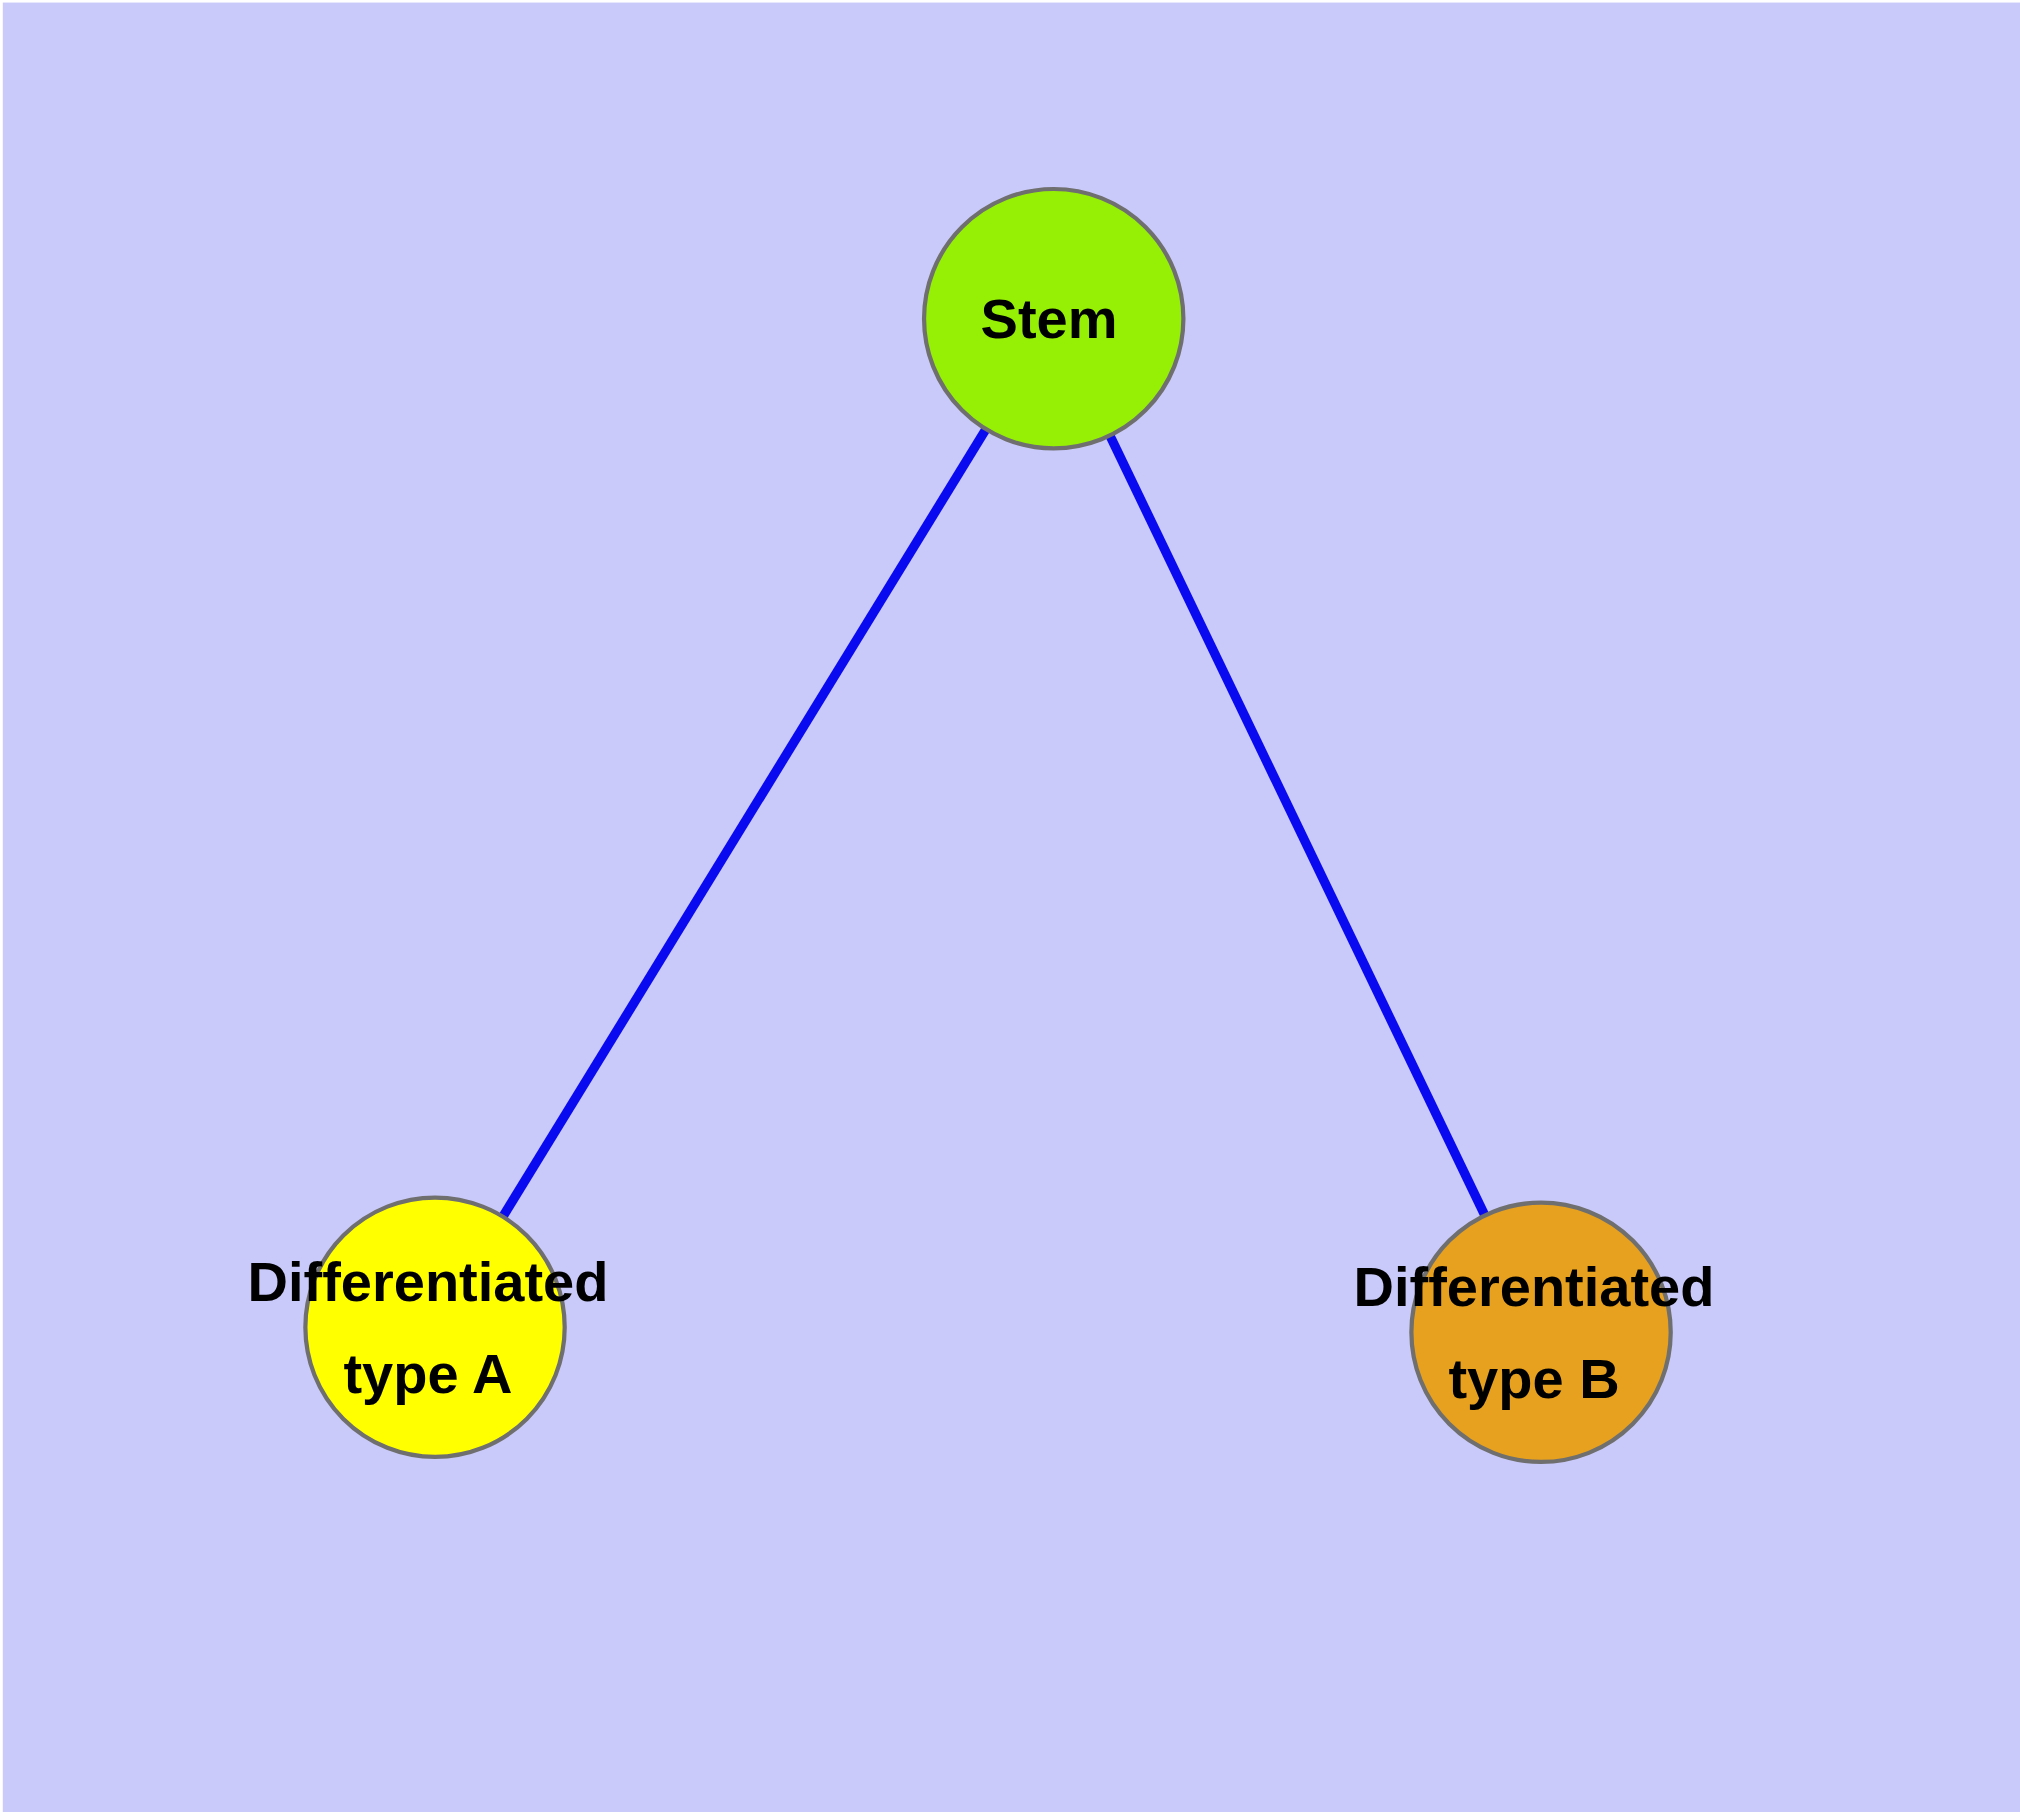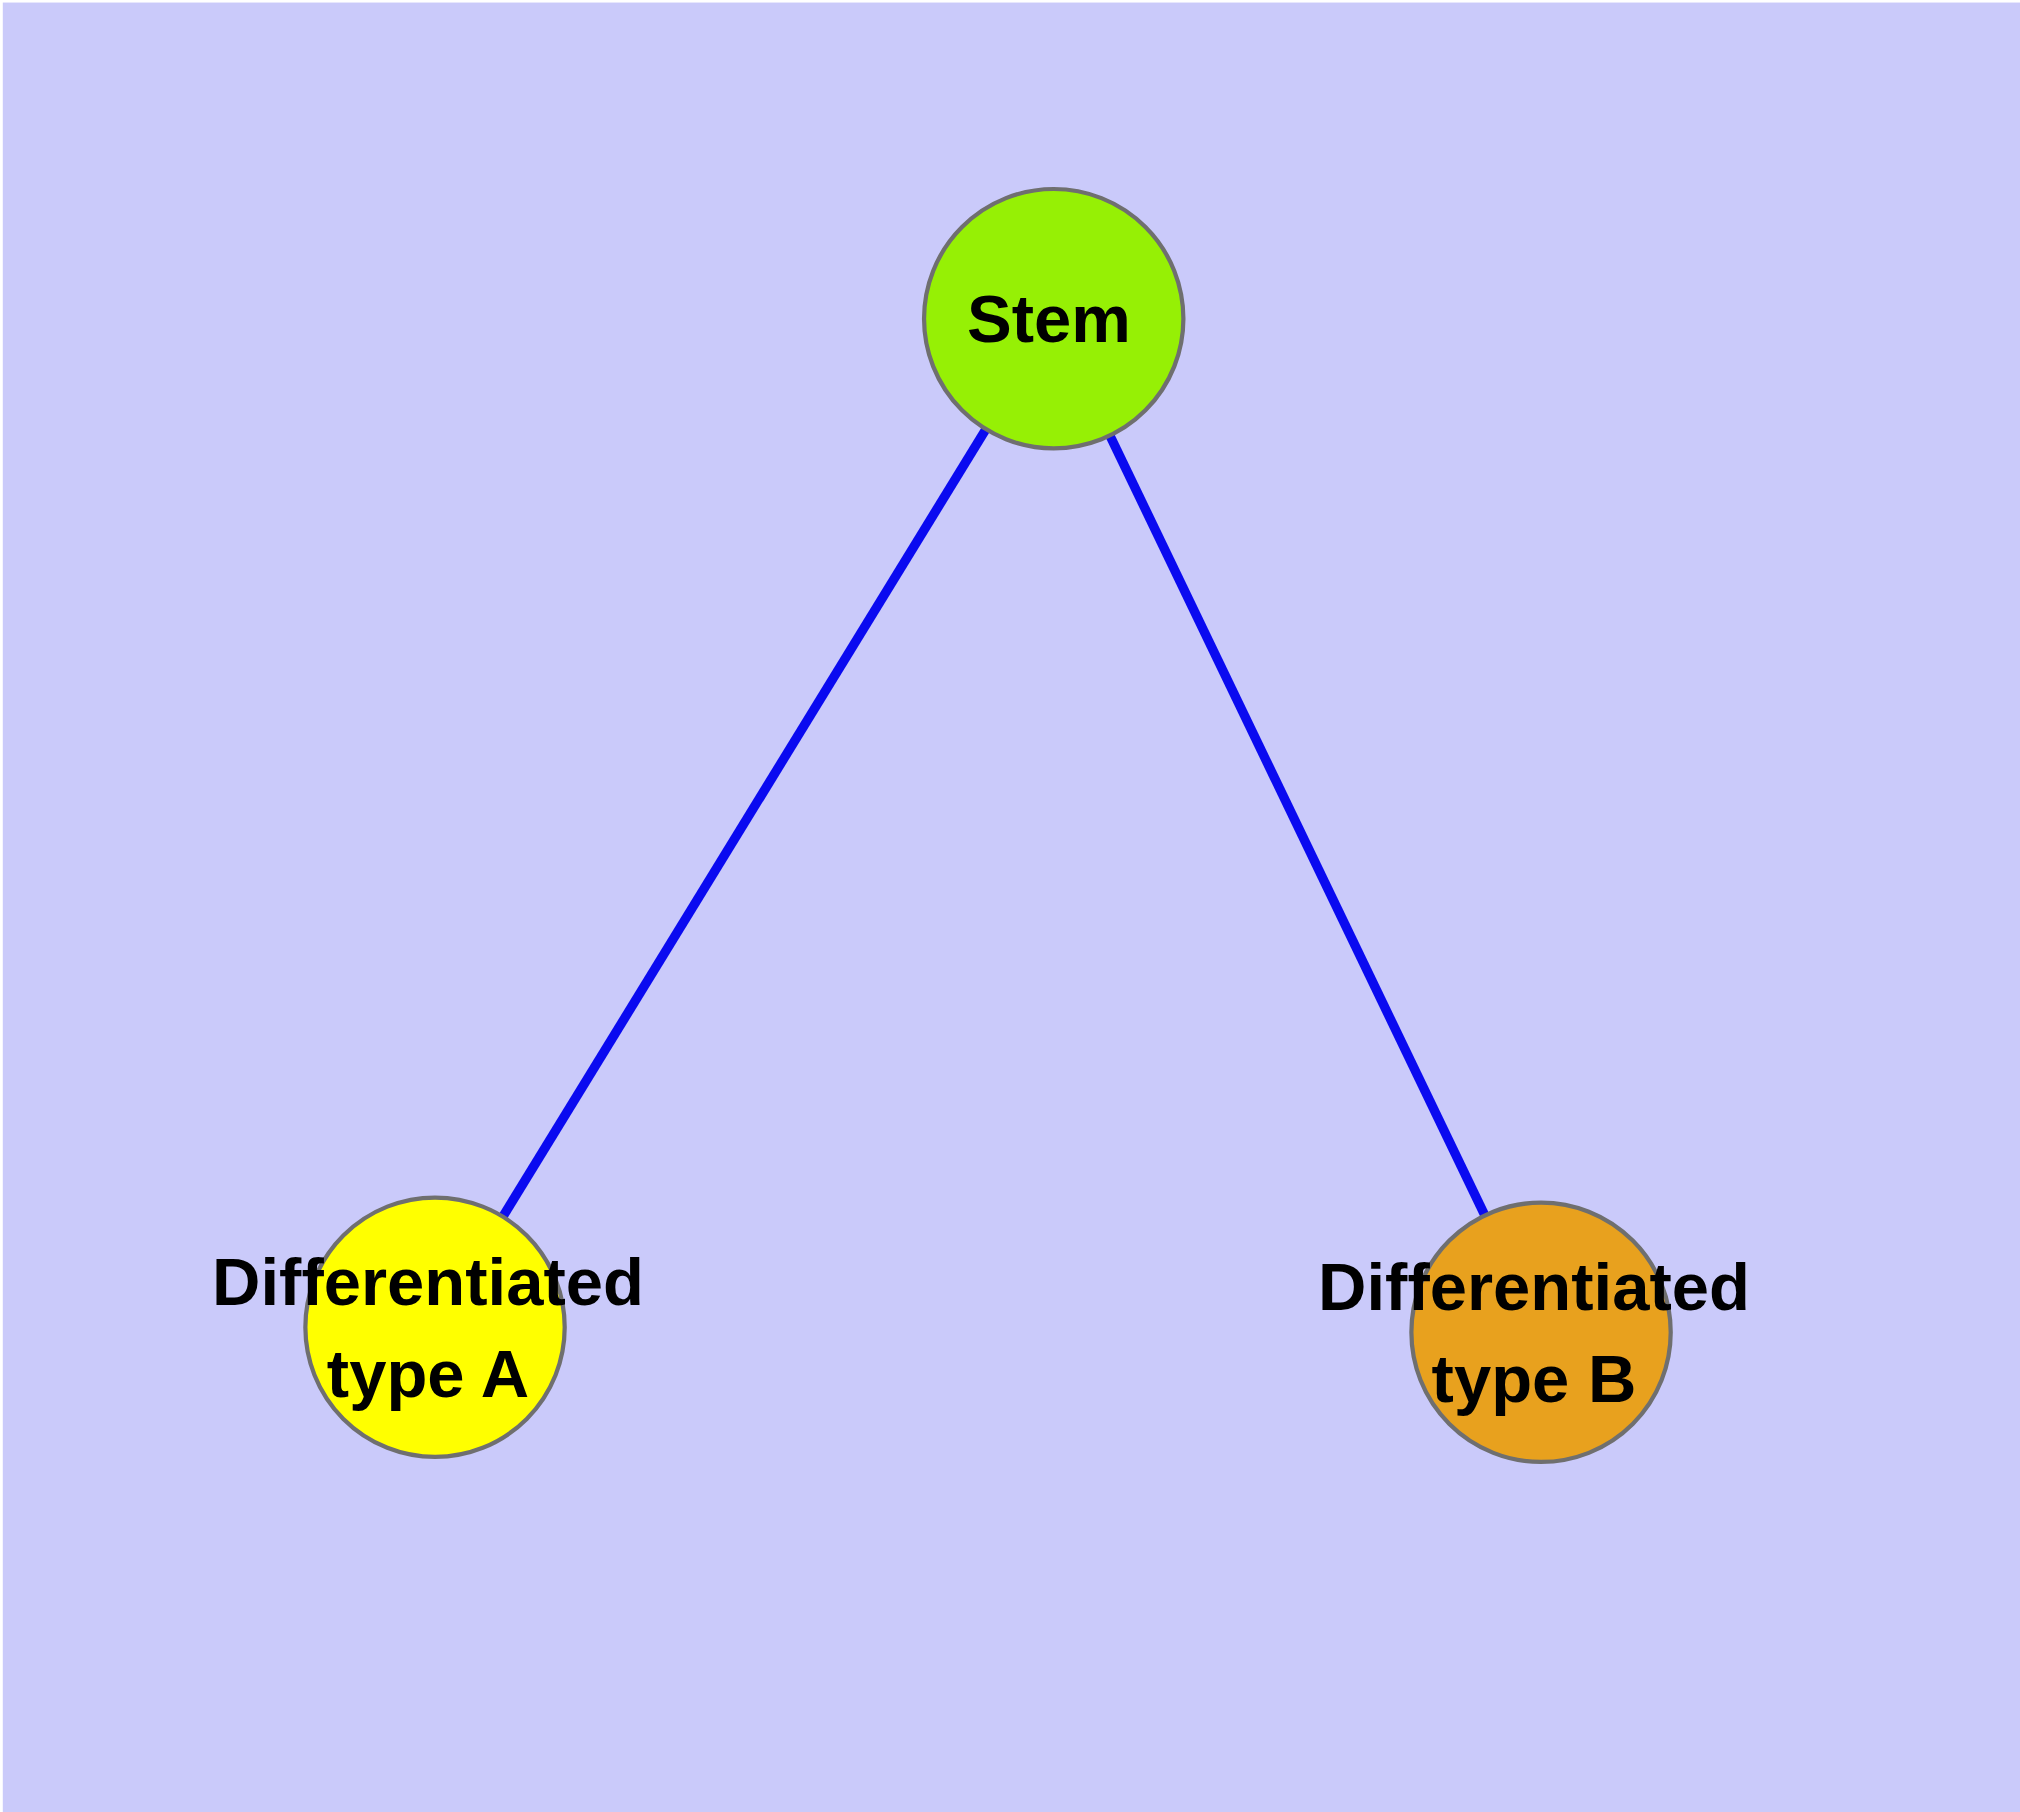--- a/index.html
+++ b/index.html
@@ -26,21 +26,21 @@
     stroke-width: 11px;
     stroke-linecap: butt;
   }
   .node-circle {
     stroke: #6F6F6F;
     stroke-width: 5px;
   }
   .node-label {
     position: absolute;
     transform: translate(-50%, -50%);
-    font-size: 67px;
+    font-size: 56px;
     font-weight: bold;
     line-height: 92px;
     color: #000000;
     text-align: center;
     white-space: pre-line;
   }
 </style>
 </head>
 <body>
 

